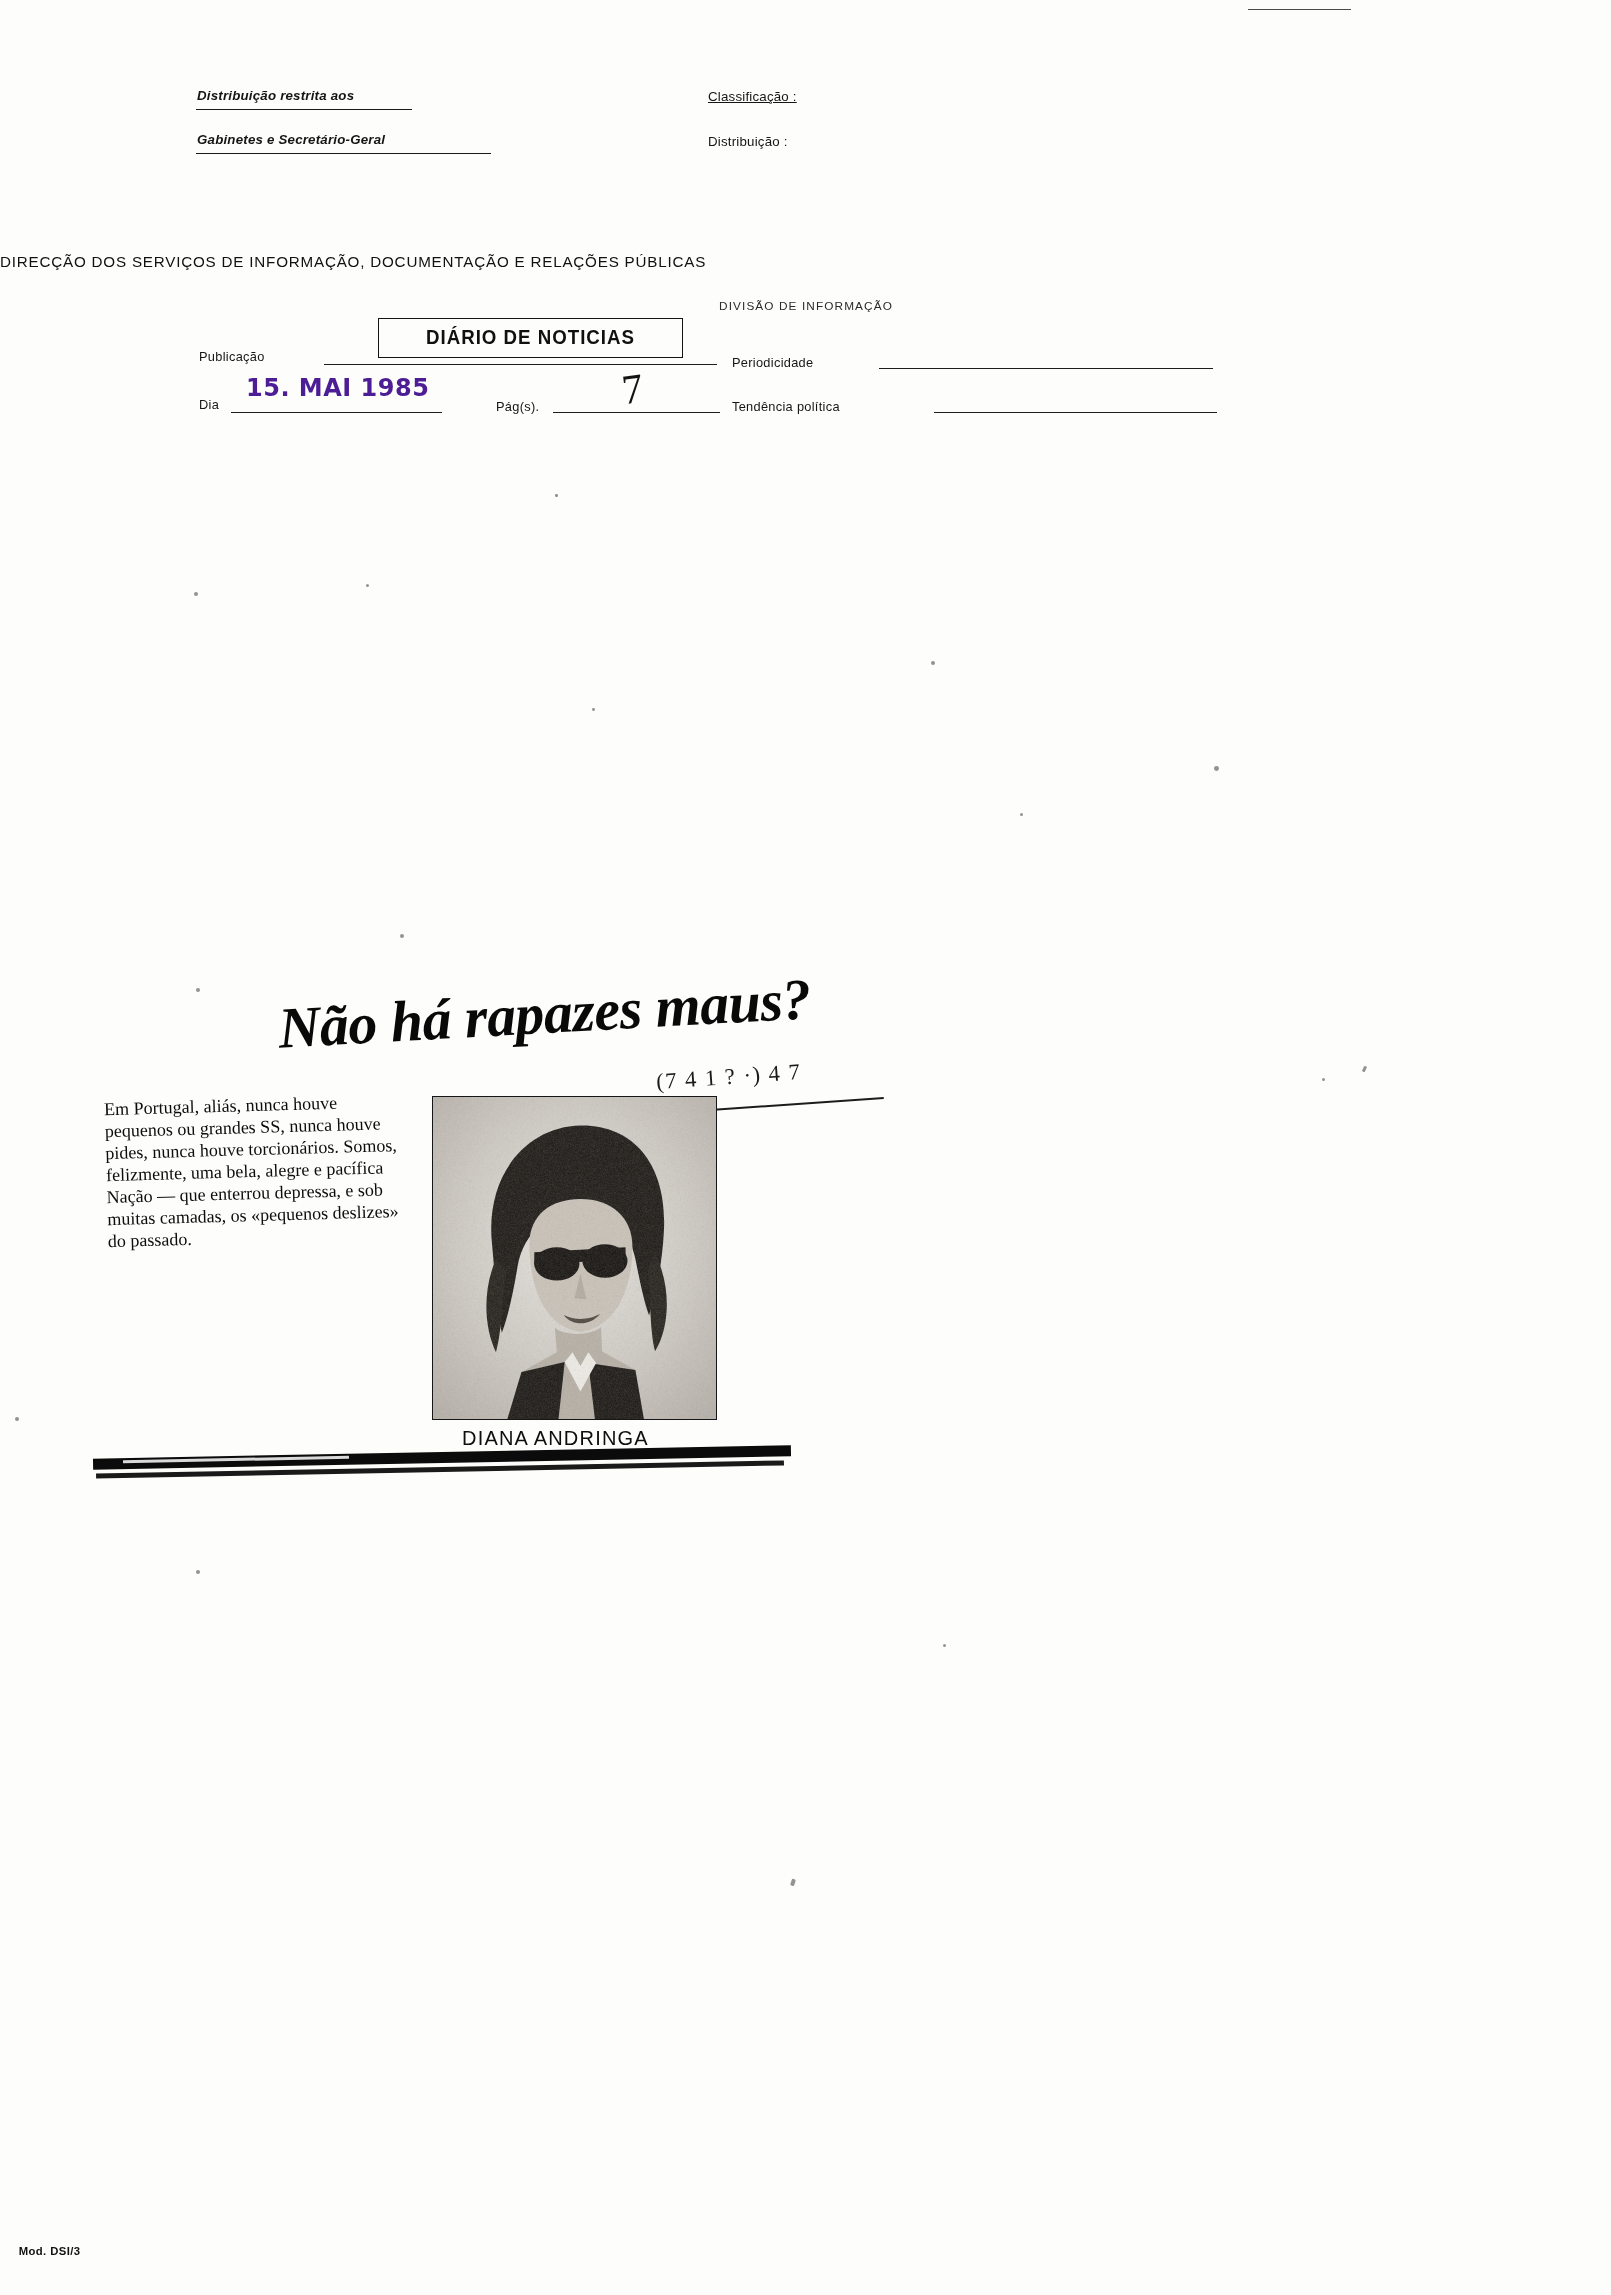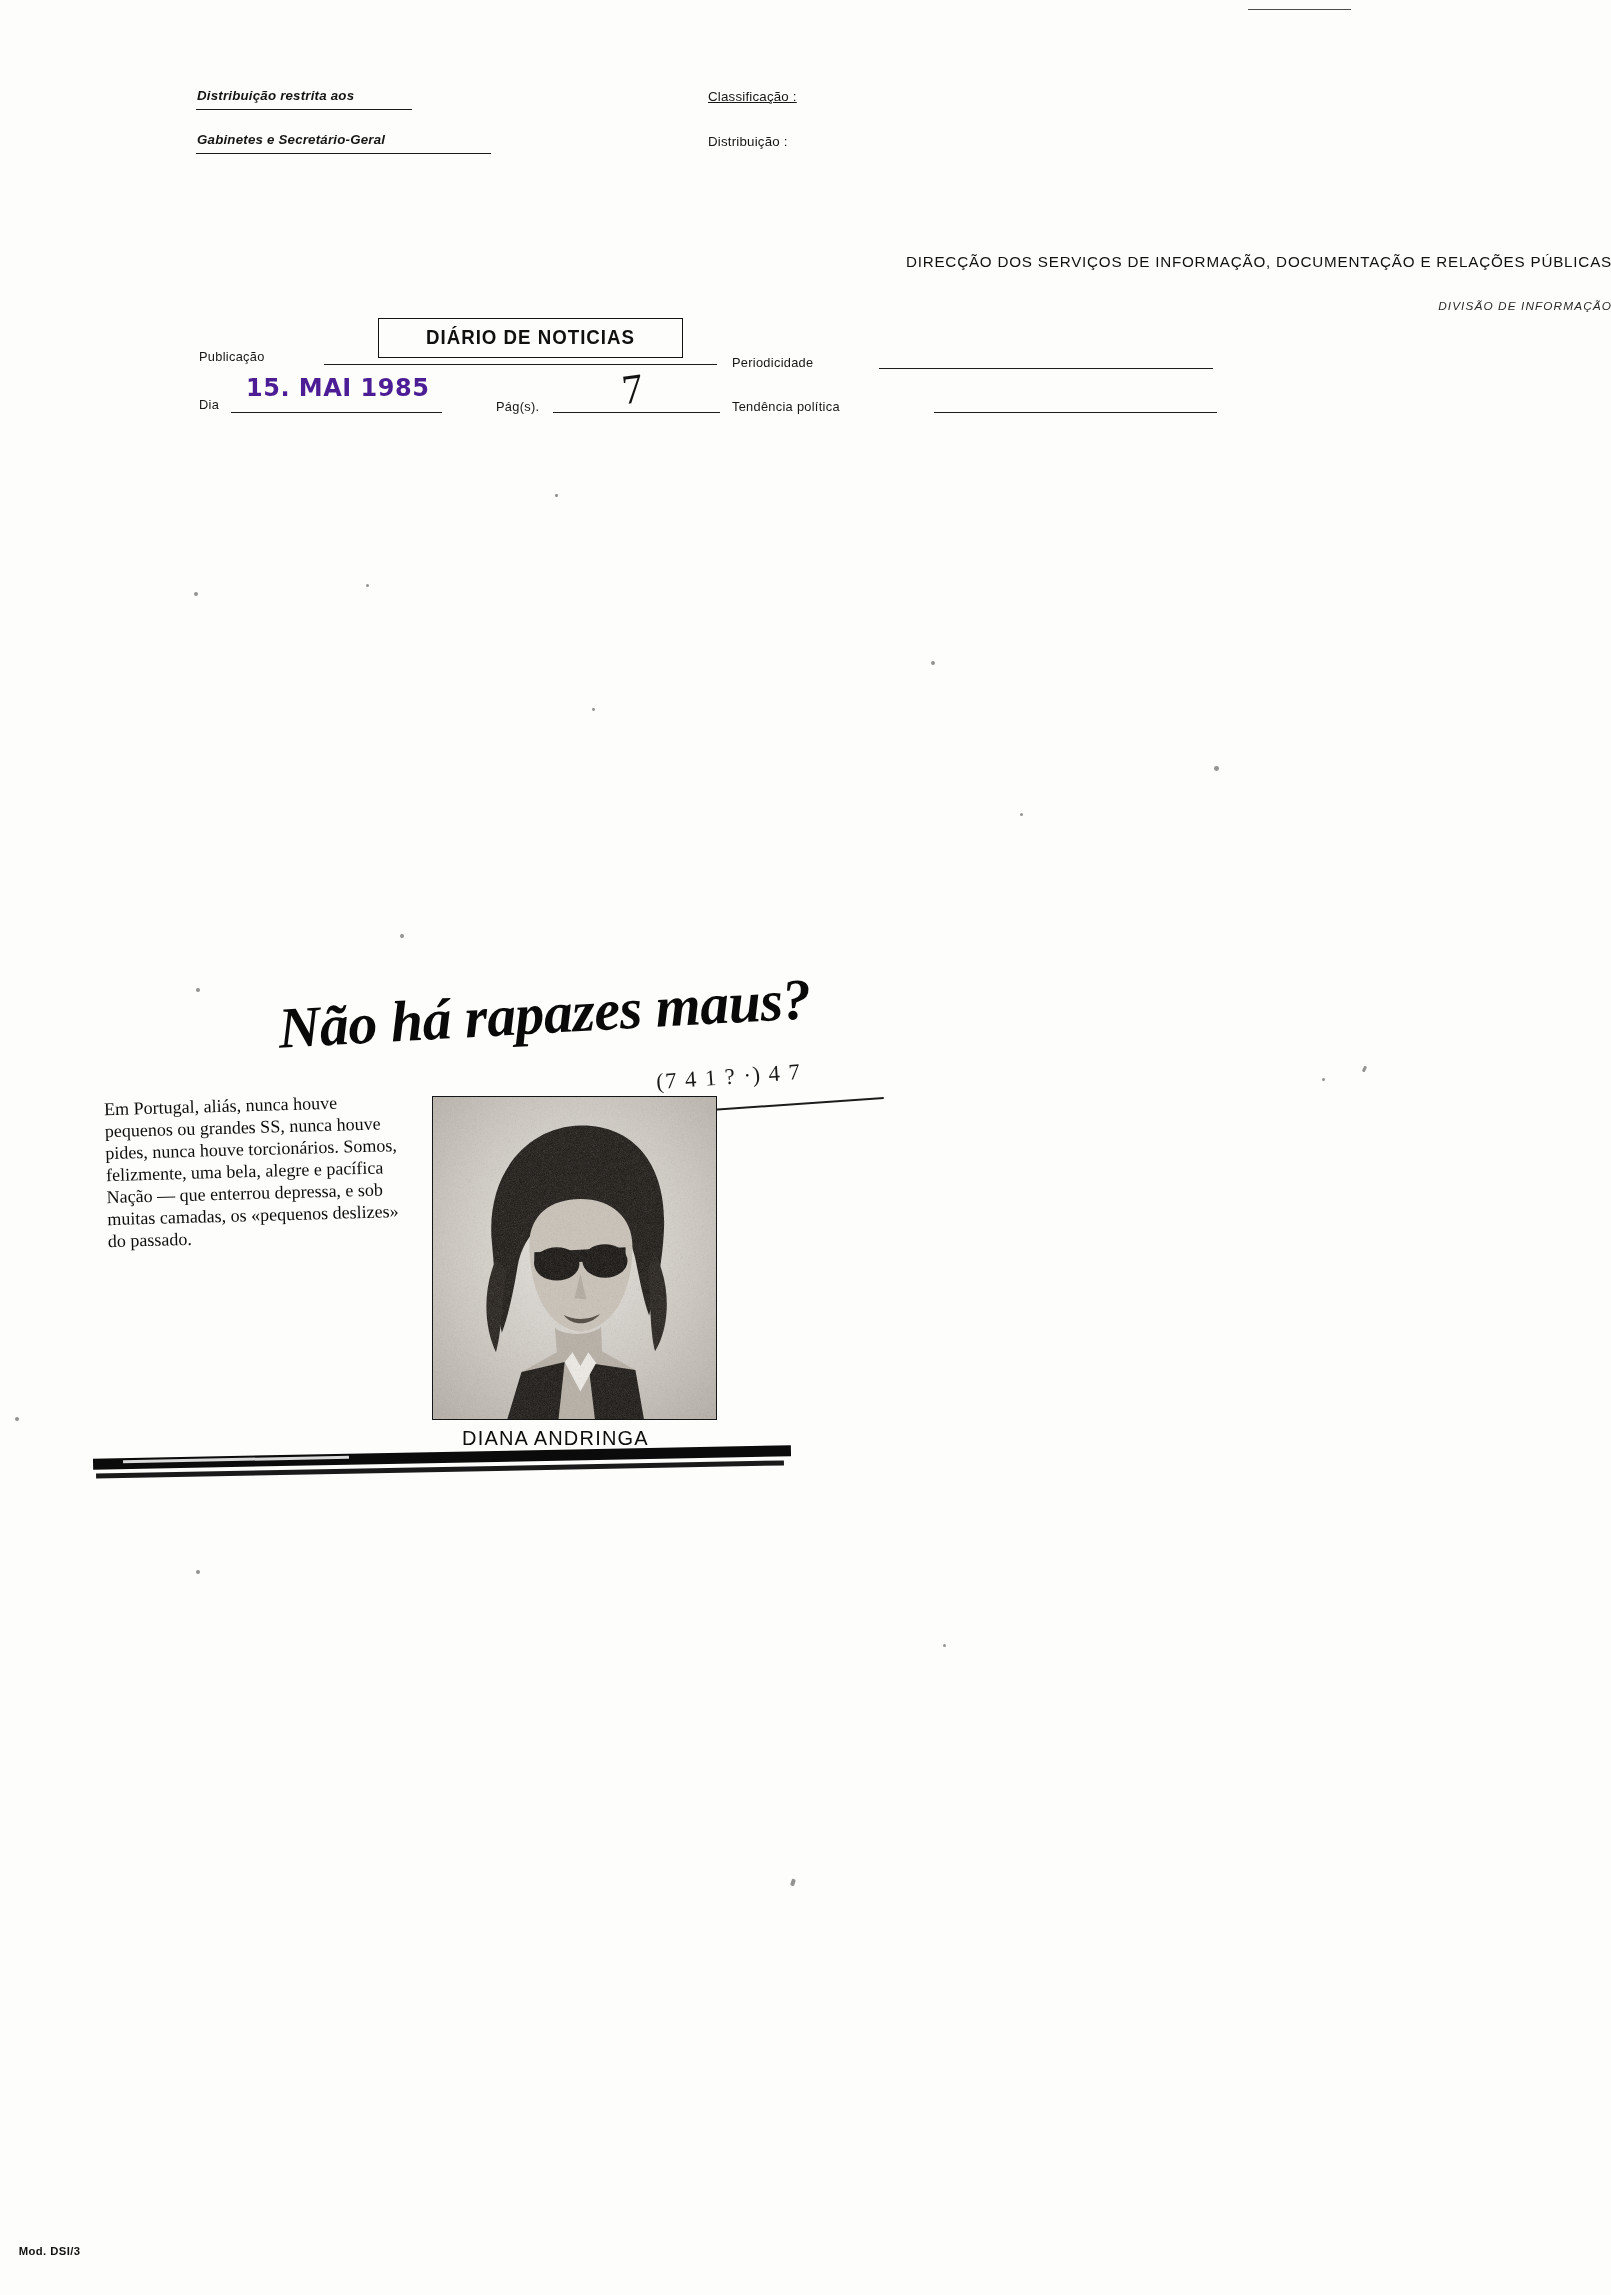--- a/index.html
+++ b/index.html
@@ -67,33 +67,32 @@
     width: 100%;
     text-align: center;
     font-size: 13.3px;
     font-weight: bold;
     letter-spacing: 0.3px;
     color: #131313;
   }
   .title-dept {
     position: absolute;
     width: 100%;
-    text-align: right;
+    text-align: left;
     font-size: 15.2px;
     letter-spacing: 0.8px;
     color: #111;
   }
   .title-div {
     position: absolute;
     width: 100%;
-    text-align: right;
+    text-align: center;
     font-size: 11.8px;
     letter-spacing: 1.1px;
     color: #2a2a2a;
-    font-style: italic;
   }
 
   .field-label {
     position: absolute;
     font-size: 12.8px;
     color: #161616;
     letter-spacing: 0.3px;
     white-space: nowrap;
   }
   .rule {

